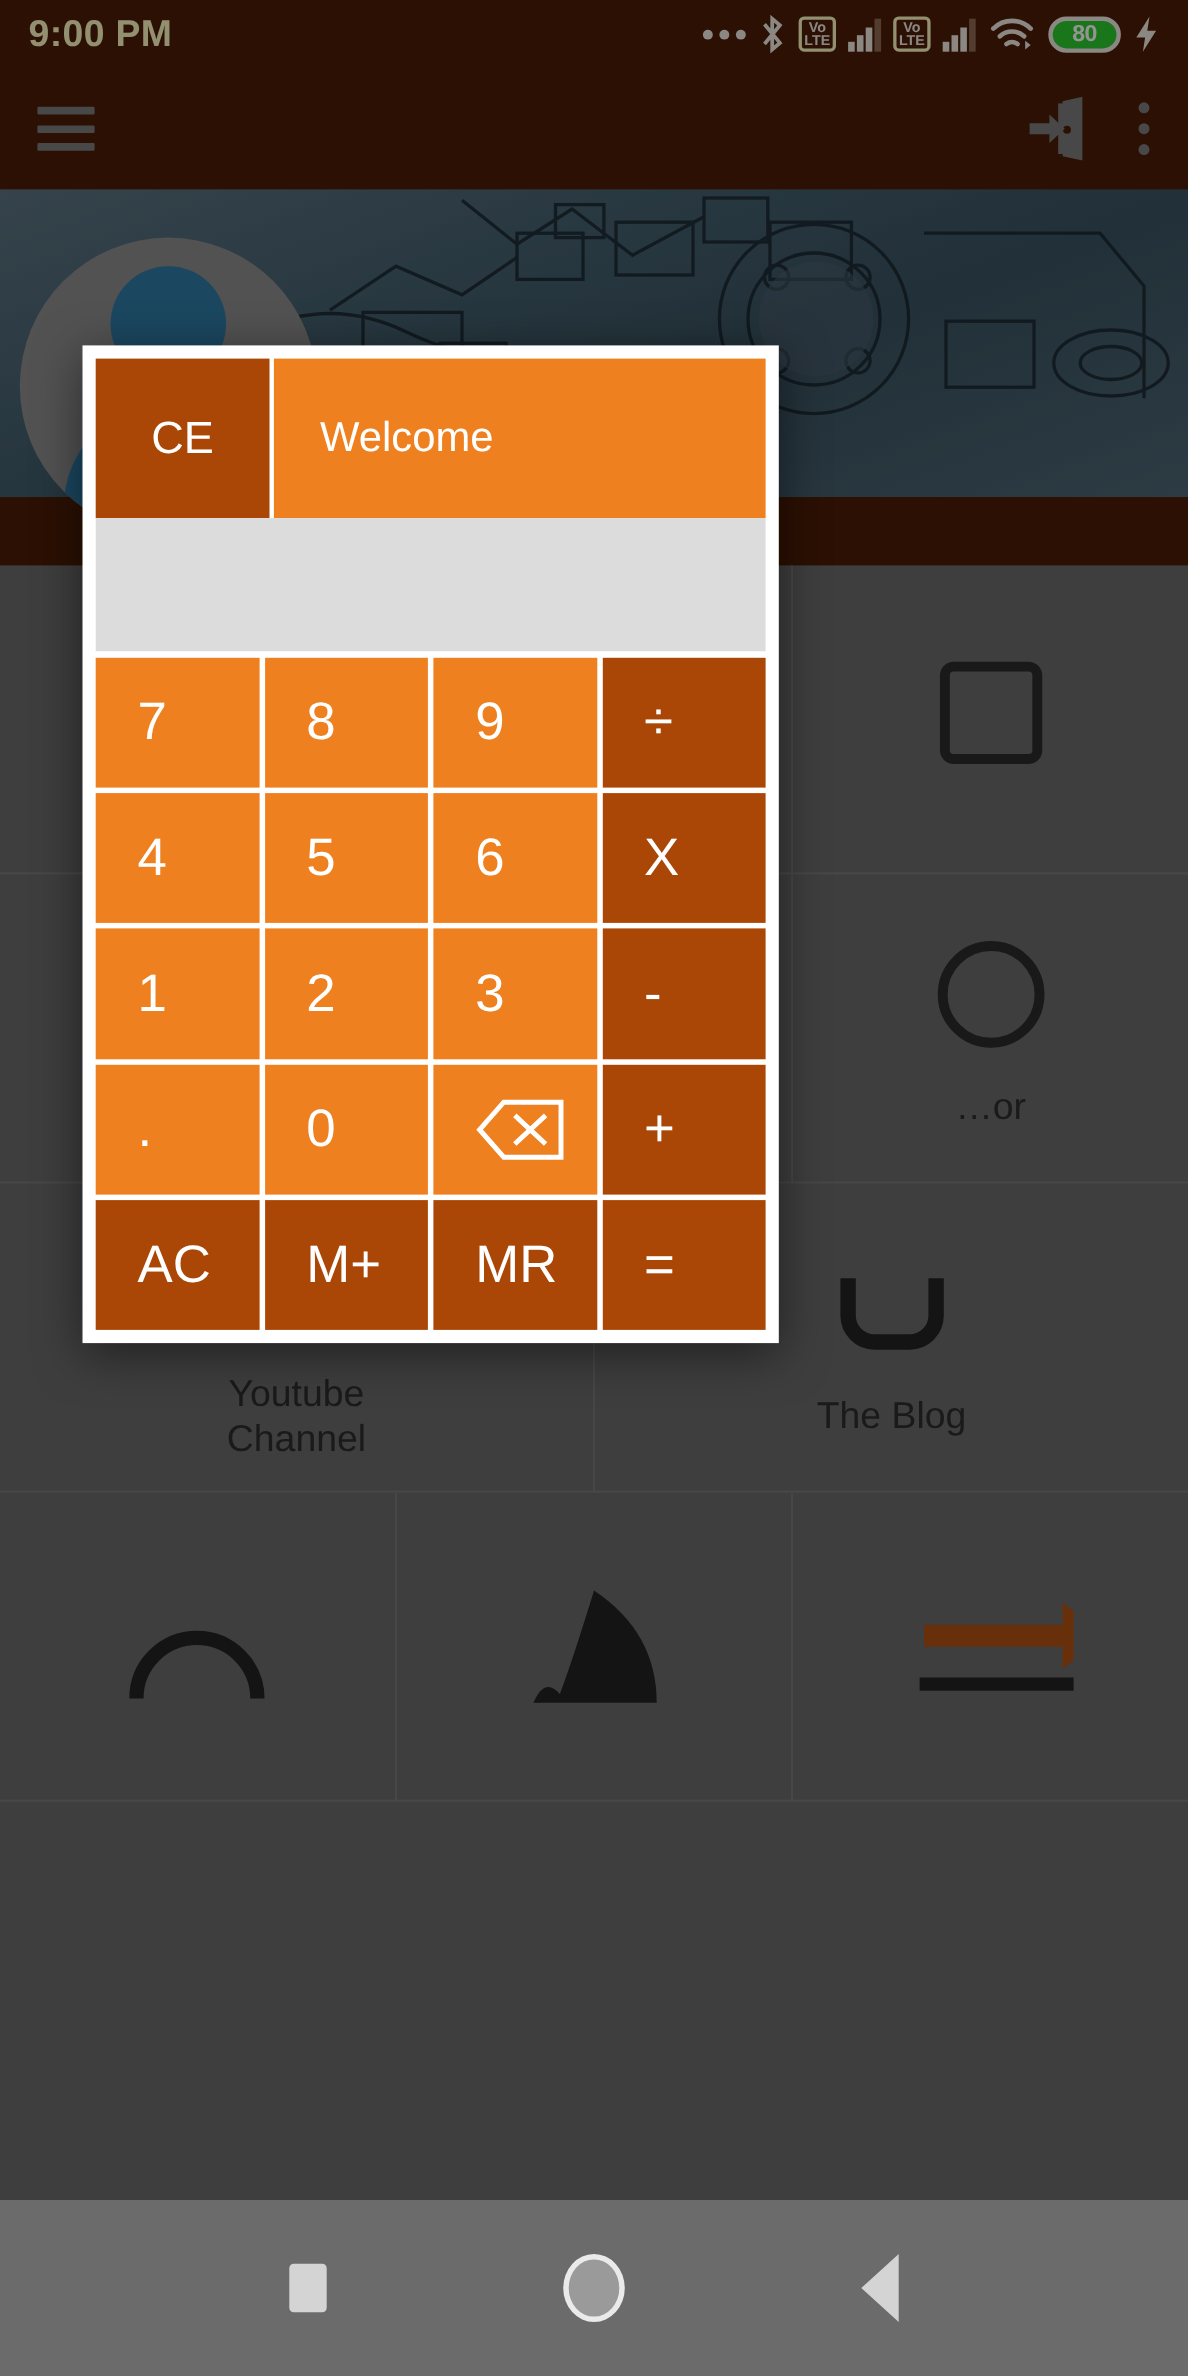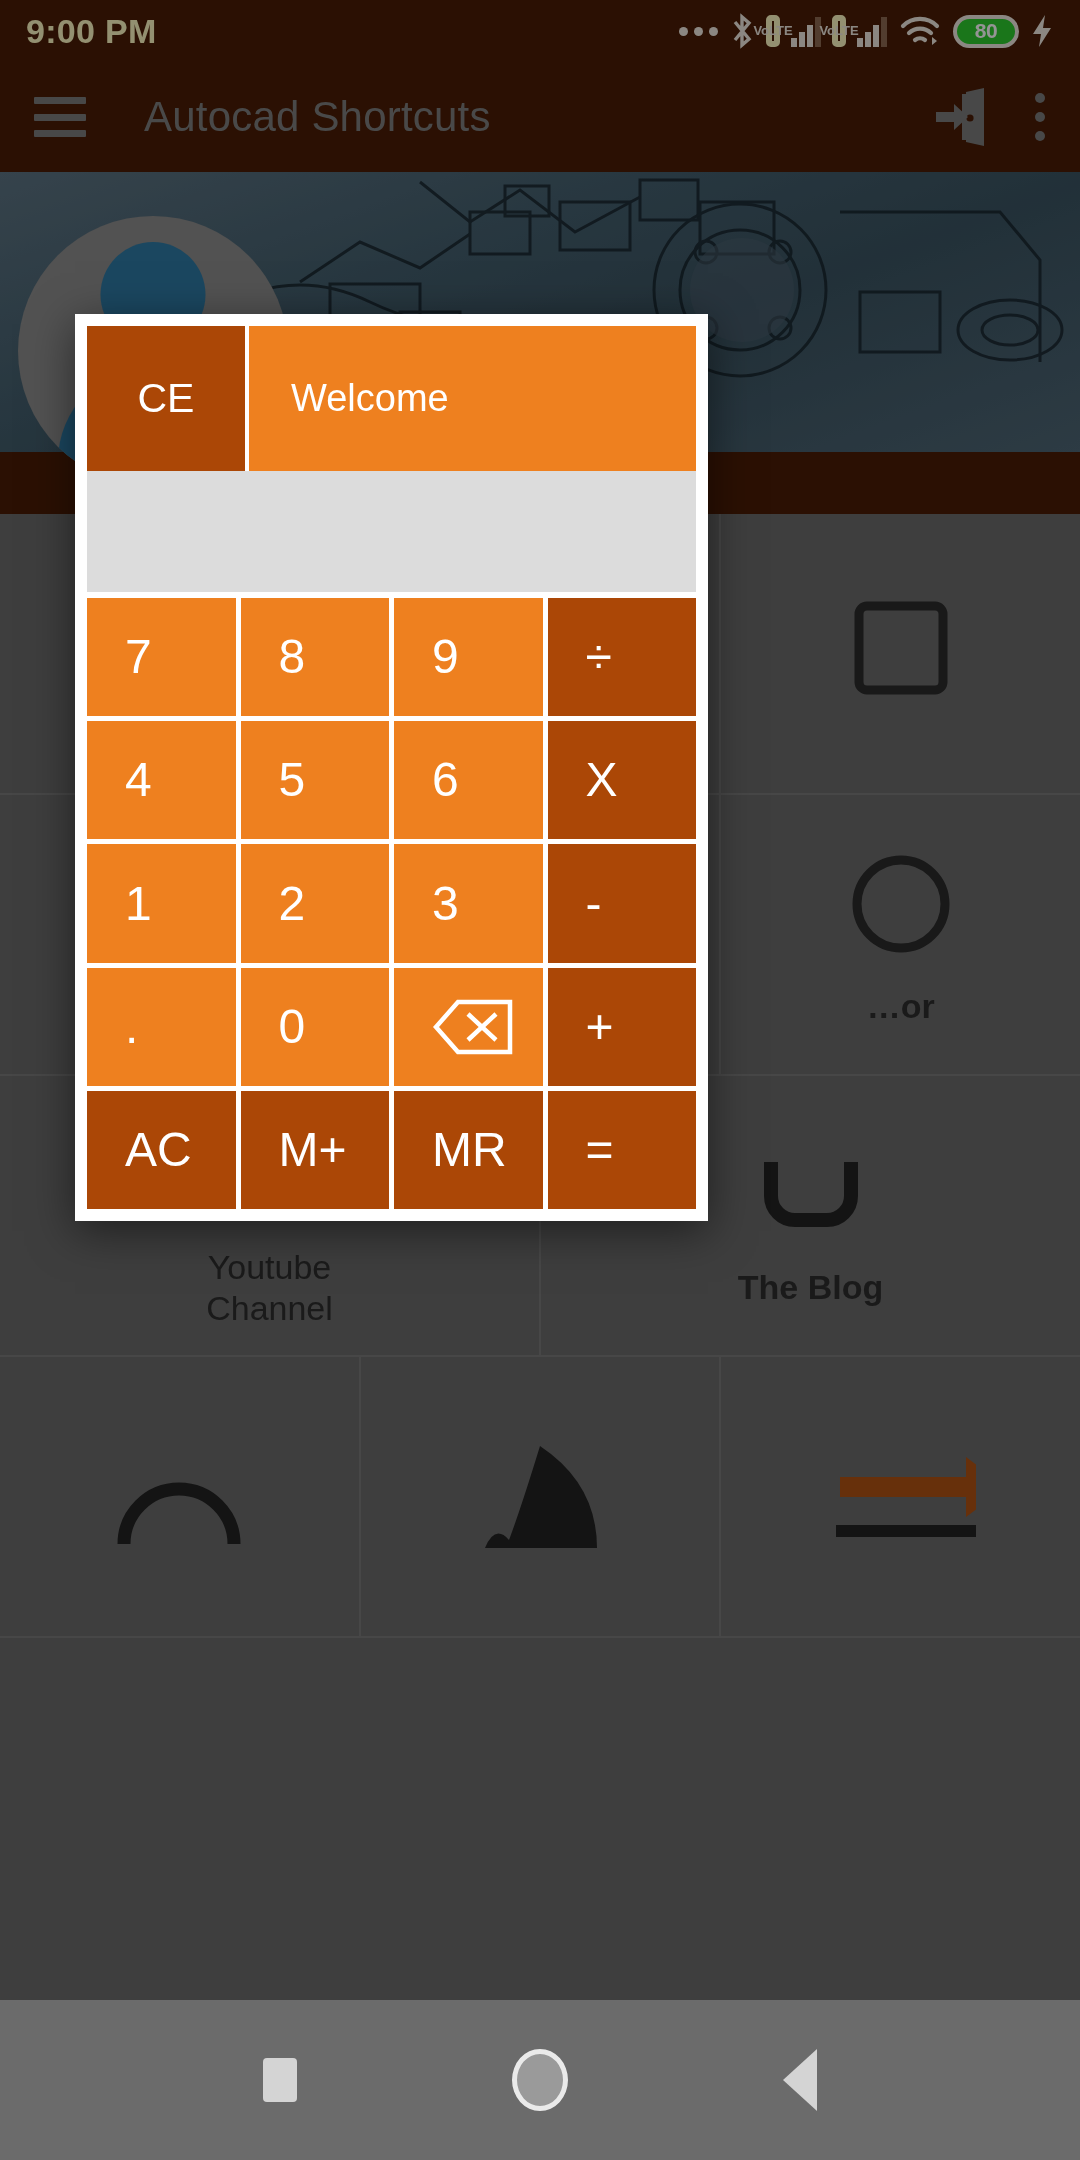--- a/index.html
+++ b/index.html
@@ -18,22 +18,22 @@
     position:absolute; left:0; top:0; width:1080px; height:62px;
     background:#4a1d06; display:flex; align-items:center;
     padding:0 26px; color:#f2ece6; z-index:5;
   }
   #clock{ font-size:34px; font-weight:bold; letter-spacing:.3px; color:#fef9c3; }
   #sb-right{ margin-left:auto; display:flex; align-items:center; gap:11px; }
   .sb-ico{ display:block; }
   .dots{ display:flex; gap:6px; align-items:center; }
   .dots i{ width:9px;height:9px;border-radius:50%;background:#f0e9e1;display:block; }
   .volte{
-    width:14px;height:32px;border:6px solid #fef9c3;border-radius:5px;
-    display:flex;flex-direction:row;align-items:center;justify-content:center;
+    width:34px;height:32px;border:3px solid #fef9c3;border-radius:5px;
+    display:flex;flex-direction:column;align-items:center;justify-content:center;
     color:#f0e9e1;line-height:.95;
   }
   .volte b{ font-size:13px; font-weight:bold; }
   .volte s{ font-size:13px; font-weight:bold; text-decoration:none; }
   .bars{ display:flex; align-items:flex-end; gap:2px; height:32px; }
   .bars i{ width:6px; background:#f0e9e1; display:block; }
   .bars i:nth-child(1){height:9px} .bars i:nth-child(2){height:15px}
   .bars i:nth-child(3){height:22px} .bars i:nth-child(4){height:30px; background:#8d6a51}
   .batt{
     width:66px;height:33px;border:4px solid #f0e9e1;border-radius:17px;
@@ -79,21 +79,21 @@
   #strip{ position:absolute; left:0; top:452px; width:1080px; height:62px; background:#4a1d06; }
 
   
   #content{ position:absolute; left:0; top:514px; width:1080px; height:1486px; background:#6b6b6b; }
   .grid-row{ display:flex; width:1080px; height:281px; }
   .grid-cell{
     flex:1 1 0; border-right:2px solid #7a7a7a; border-bottom:2px solid #7a7a7a;
     display:flex; flex-direction:column; align-items:center; justify-content:center;
     padding:10px; position:relative;
   }
-  .grid-cell:last-child{ border-right:none;font-weight:bold; }
+  .grid-cell:last-child{ border-right:none; }
   .cell-ico{ width:150px; height:128px; display:flex;align-items:center;justify-content:center; }
   .cell-label{
     margin-top:16px; font-size:34px; color:#2e2e2e; text-align:center; line-height:1.18;
     white-space:pre-line;
   }
 
   
   #scrim{ position:absolute; left:0; top:0; width:1080px; height:2000px; background:rgba(0,0,0,.42); z-index:8; }
 
   
@@ -352,21 +352,20 @@
       </svg>
     </div>
   </div>
 
   <div id="appbar">
     <div id="hamburger">
         <i></i>
         <i></i>
         <i></i>
       </div>
-    <div id="appbar-title">Autocad Shortcuts</div>
     <div id="appbar-actions">
       <svg width="62" height="62" viewBox="0 0 62 62">
         <path d="M34 6 L52 2 V60 L34 56 Z" fill="#7d7d7d"></path>
         <rect x="30" y="8" width="7" height="46" fill="#7d7d7d"></rect>
         <circle cx="38" cy="32" r="3.6" fill="#4a1d06"></circle>
         <path d="M4 26 H22 V18 L36 31 L22 44 V36 H4 Z" fill="#7d7d7d"></path>
       </svg>
       <div id="overflow">
           <i></i>
           <i></i>

